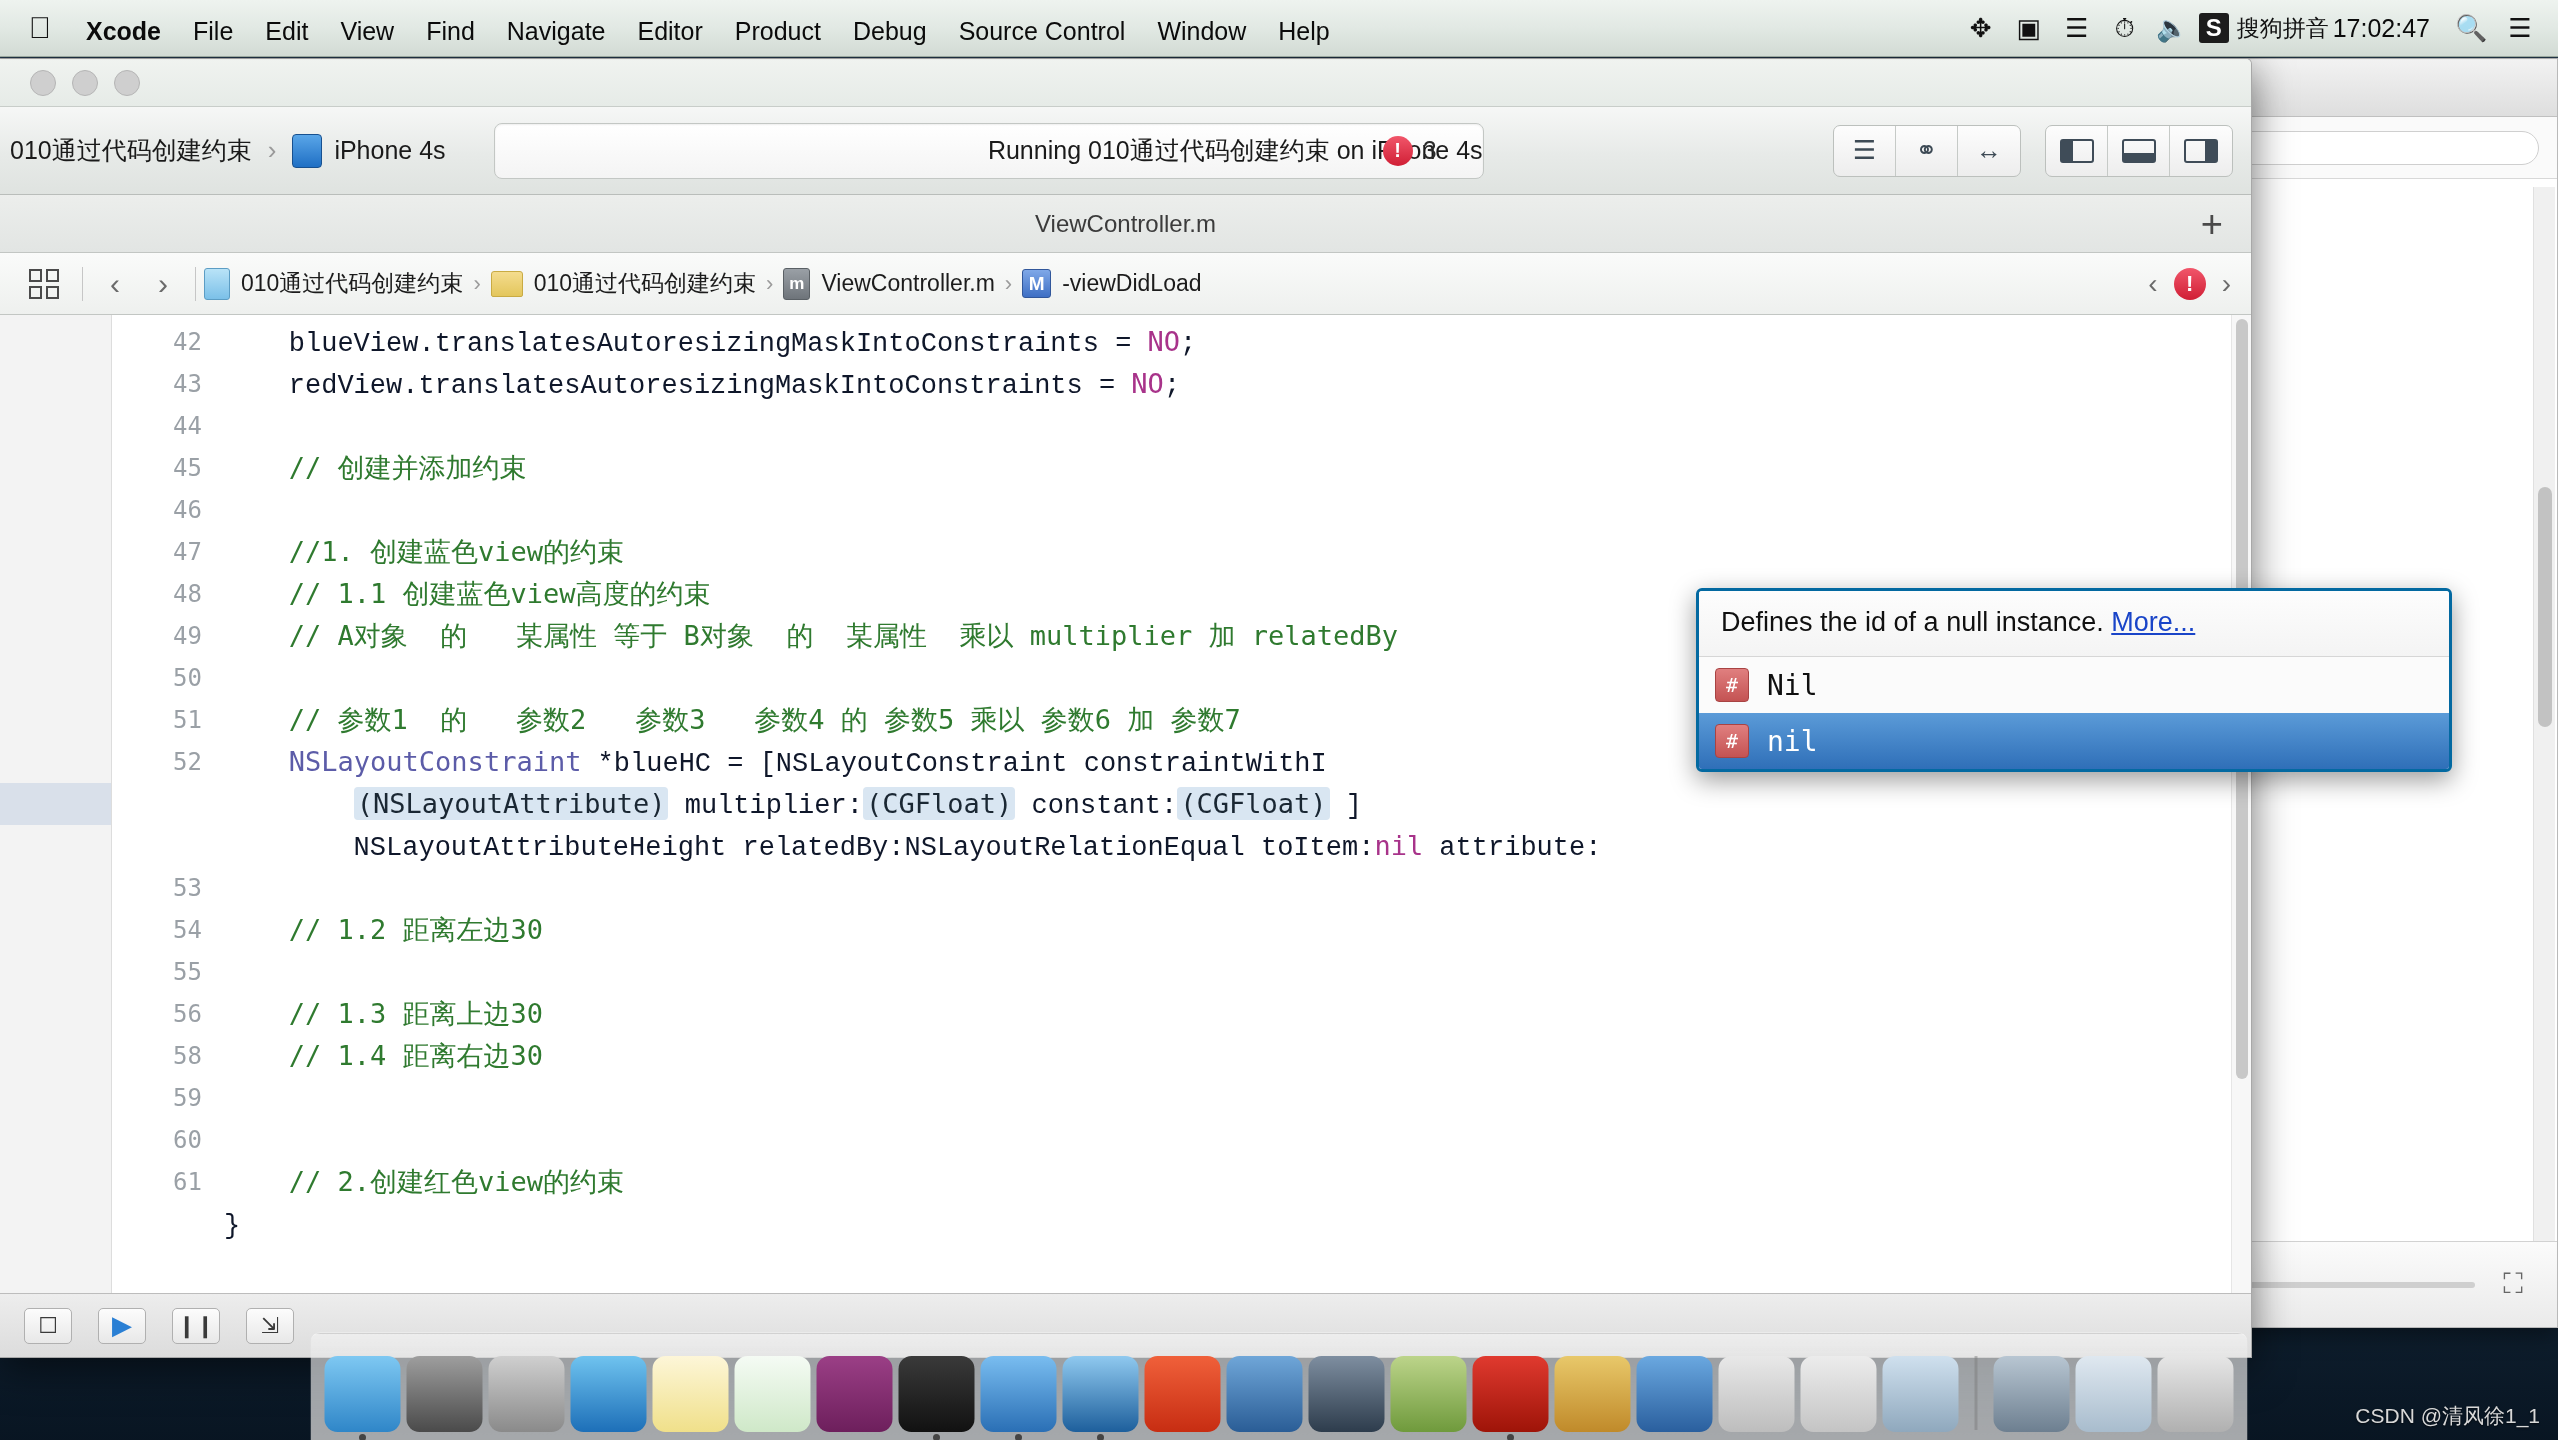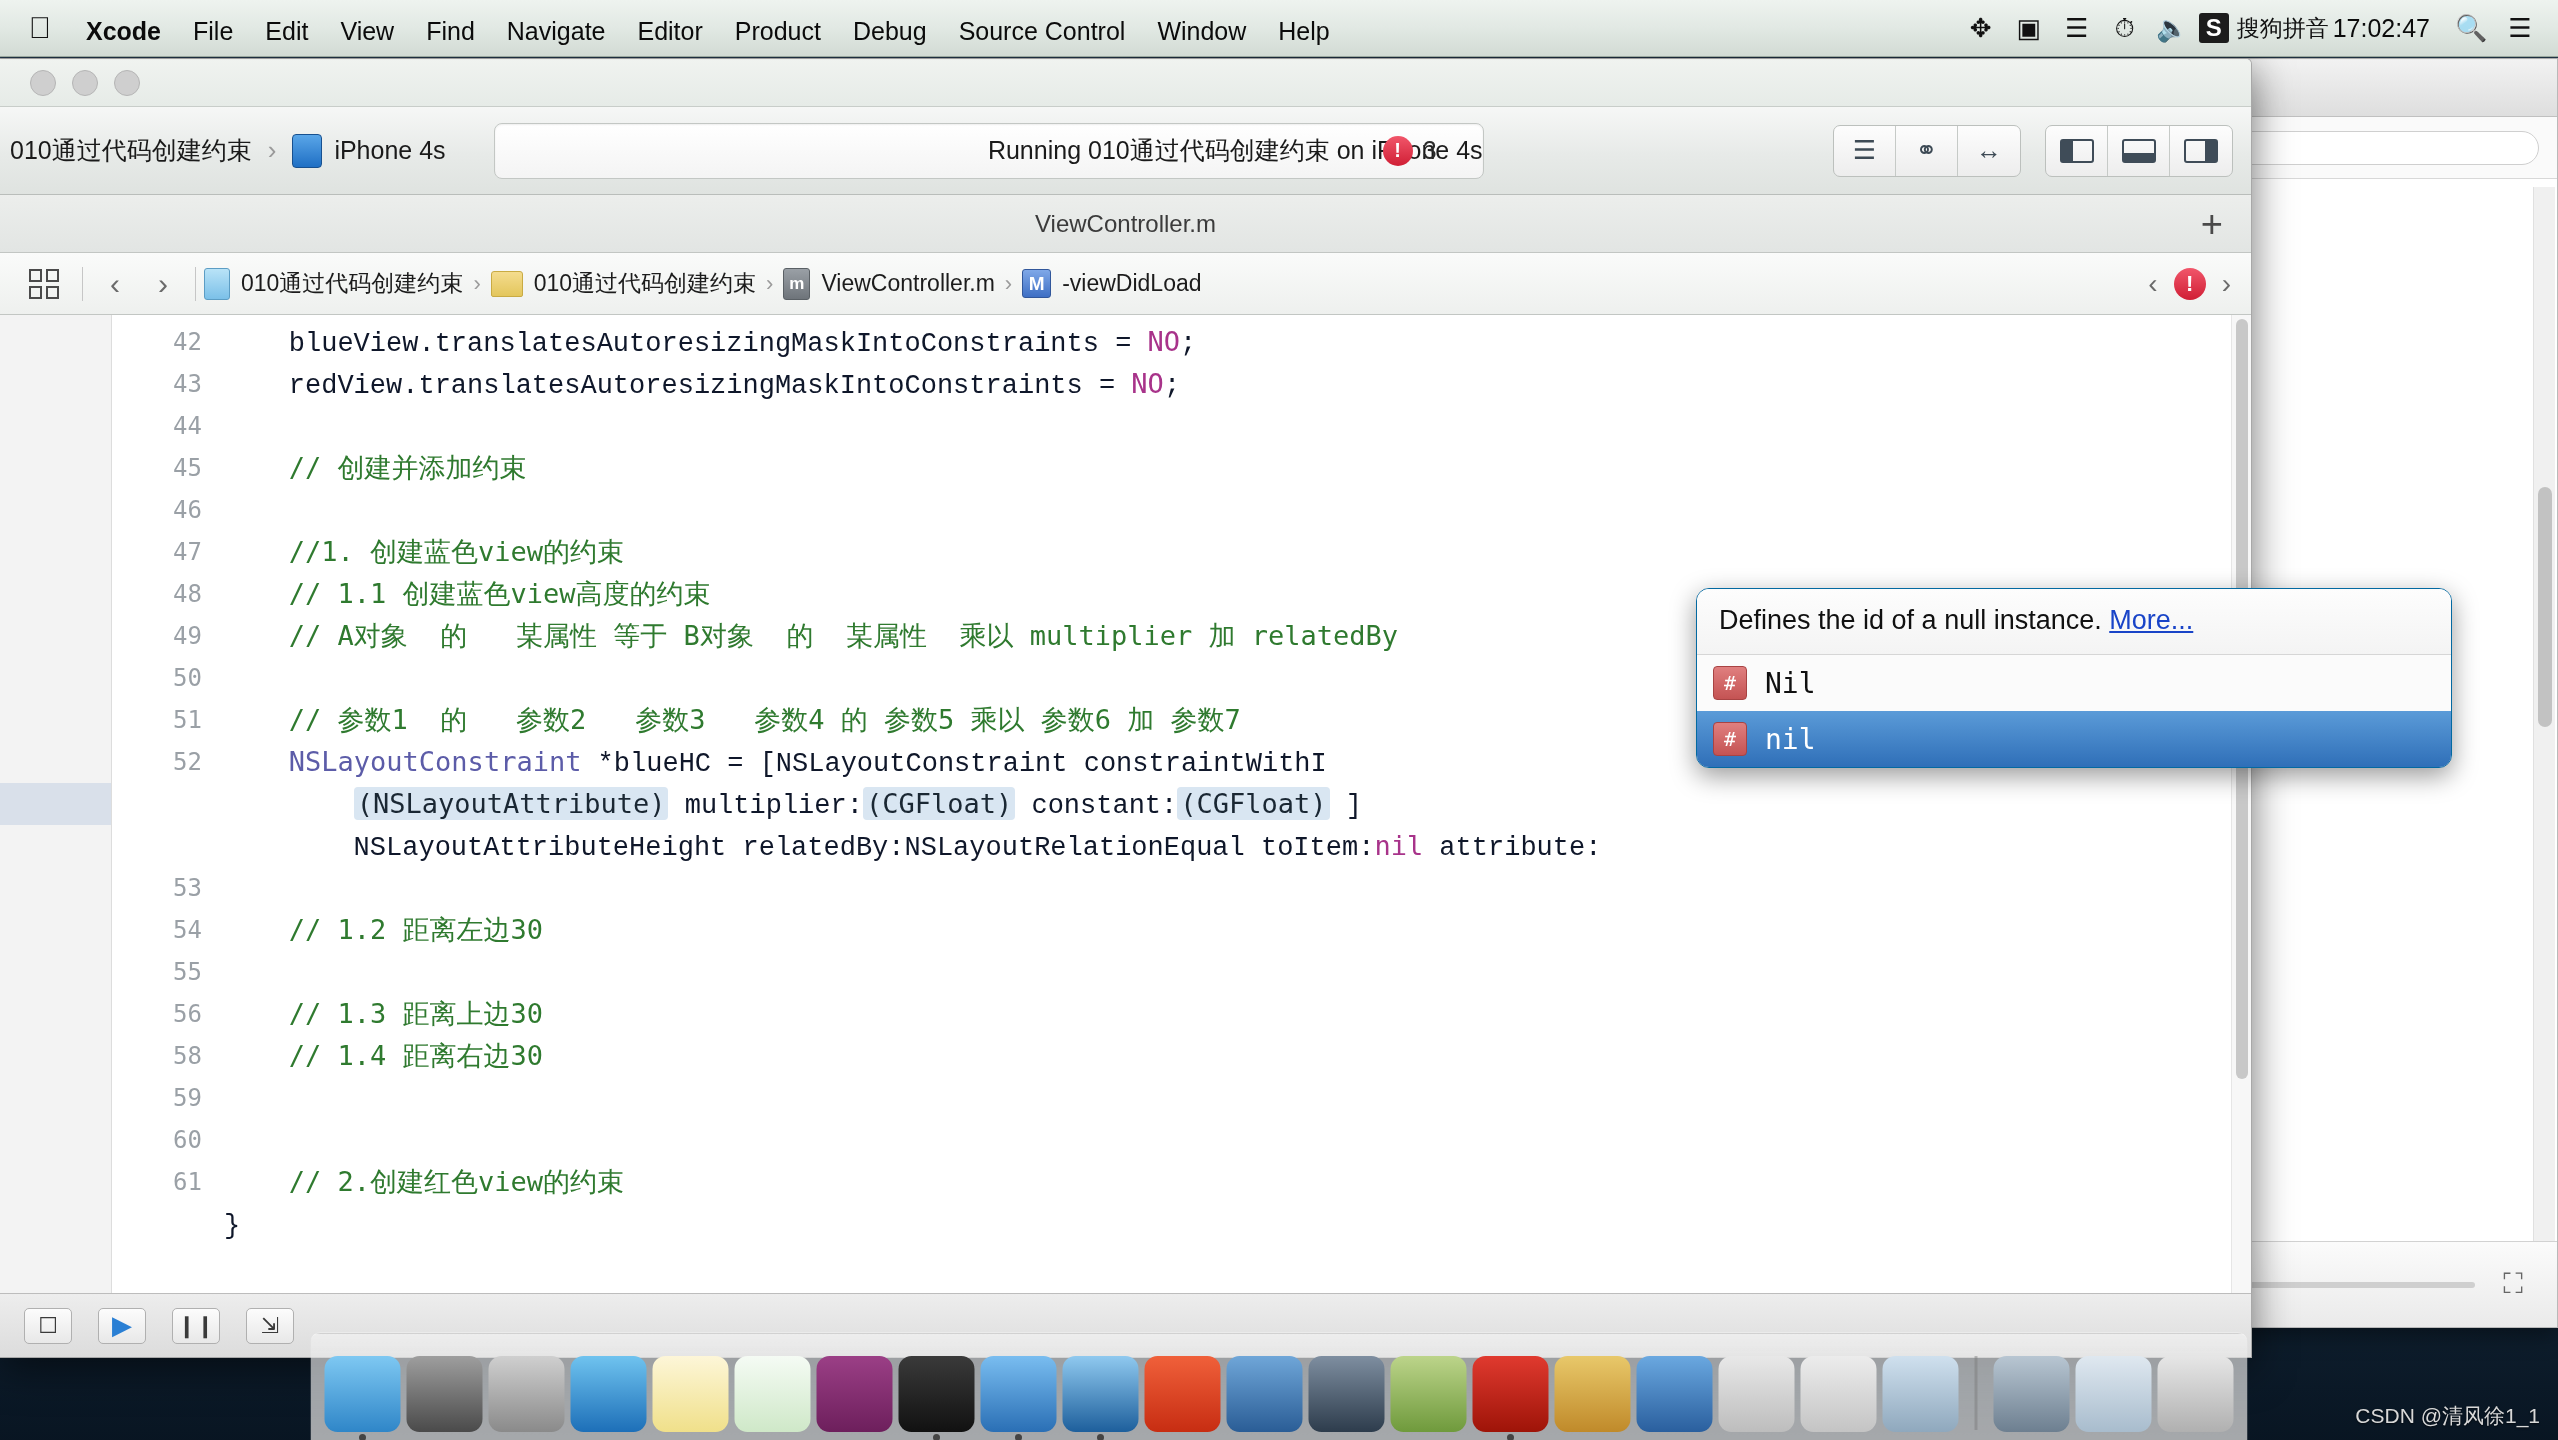--- a/index.html
+++ b/index.html
@@ -244,21 +244,21 @@
   
   .code-sb{
     position:absolute; right:0; top:0; bottom:0; width:20px; background:#f7f7f7;
     border-left:1px solid #e6e6e6;
   }
   .code-sb i{ position:absolute; left:4px; top:4px; width:12px; height:760px; background:#c8c8c8; border-radius:6px;}
 
   
   #acpop{
     position:absolute; left:1696px; top:588px; width:756px; z-index:70;
-    background:#fbfbfb; border:1px solid #0369a1; border-radius:13px;
+    background:#fbfbfb; border:3px solid #0369a1; border-radius:6px;
     box-shadow:0 8px 26px rgba(0,0,0,.40);
     overflow:hidden;
   }
   .ac-doc{
     padding:16px 20px 18px 22px; font-size:27px; color:#101010;
     background:linear-gradient(180deg,#fdfdfd,#f4f4f4);
     border-bottom:1px solid #d6d6d6; white-space:nowrap;
   }
   .ac-doc a{ color:#1944c8; text-decoration:underline; }
   .ac-row{

